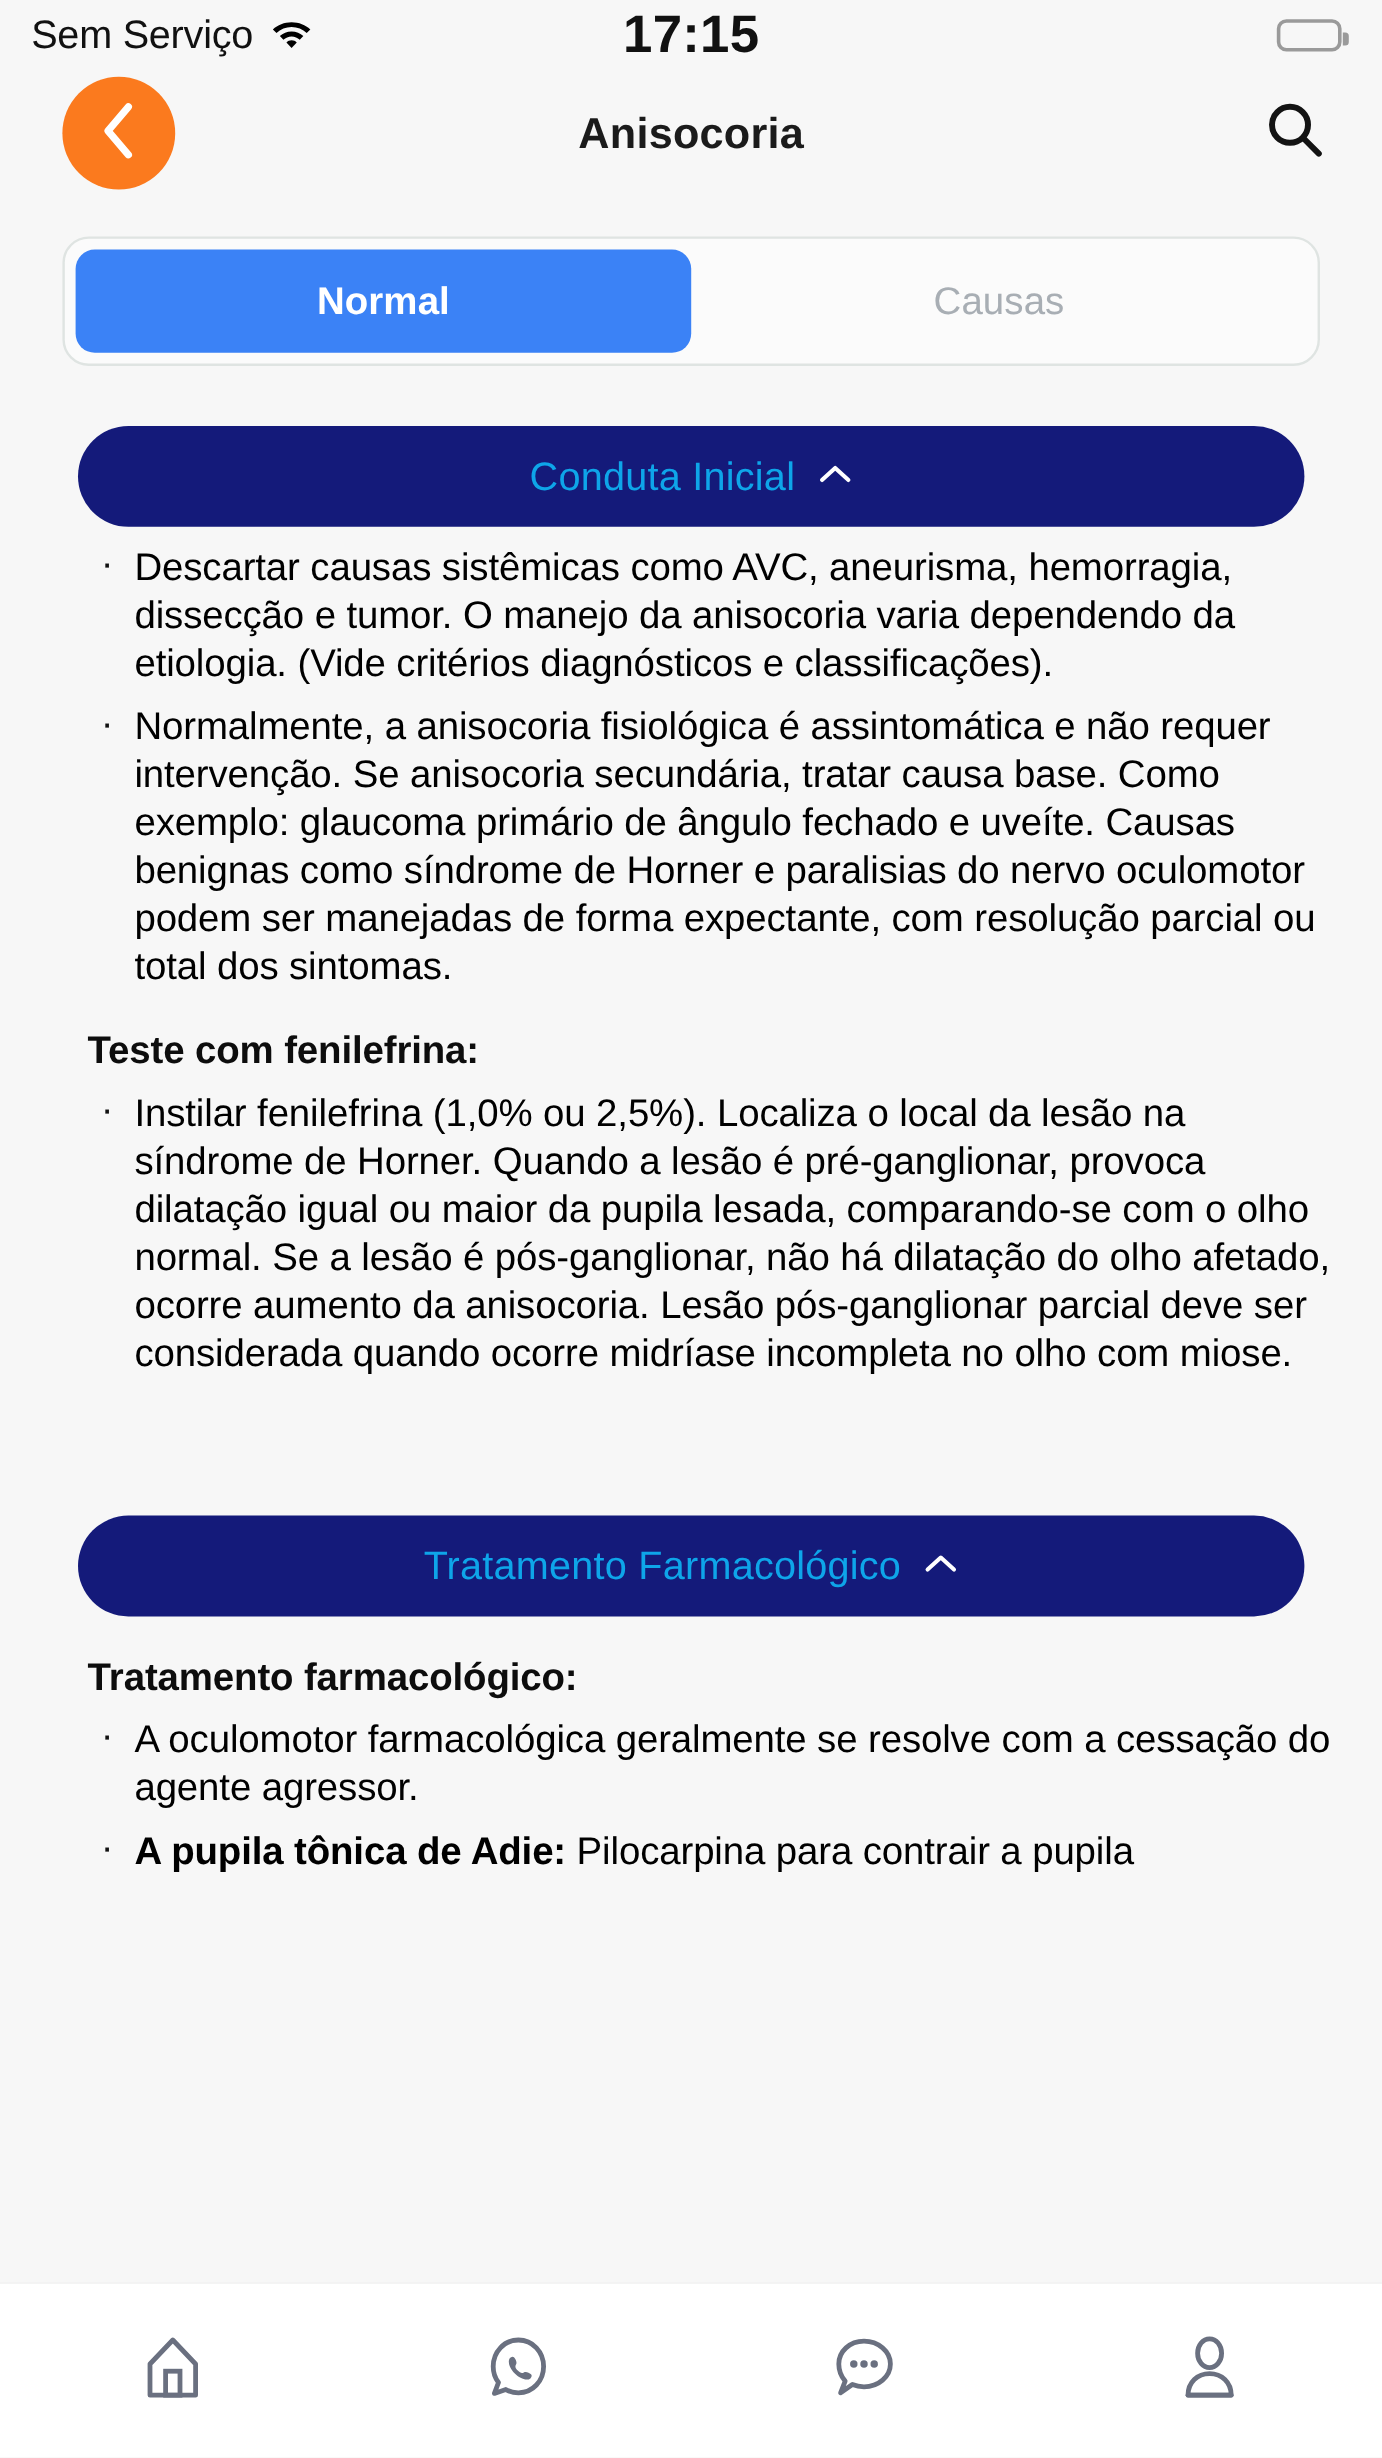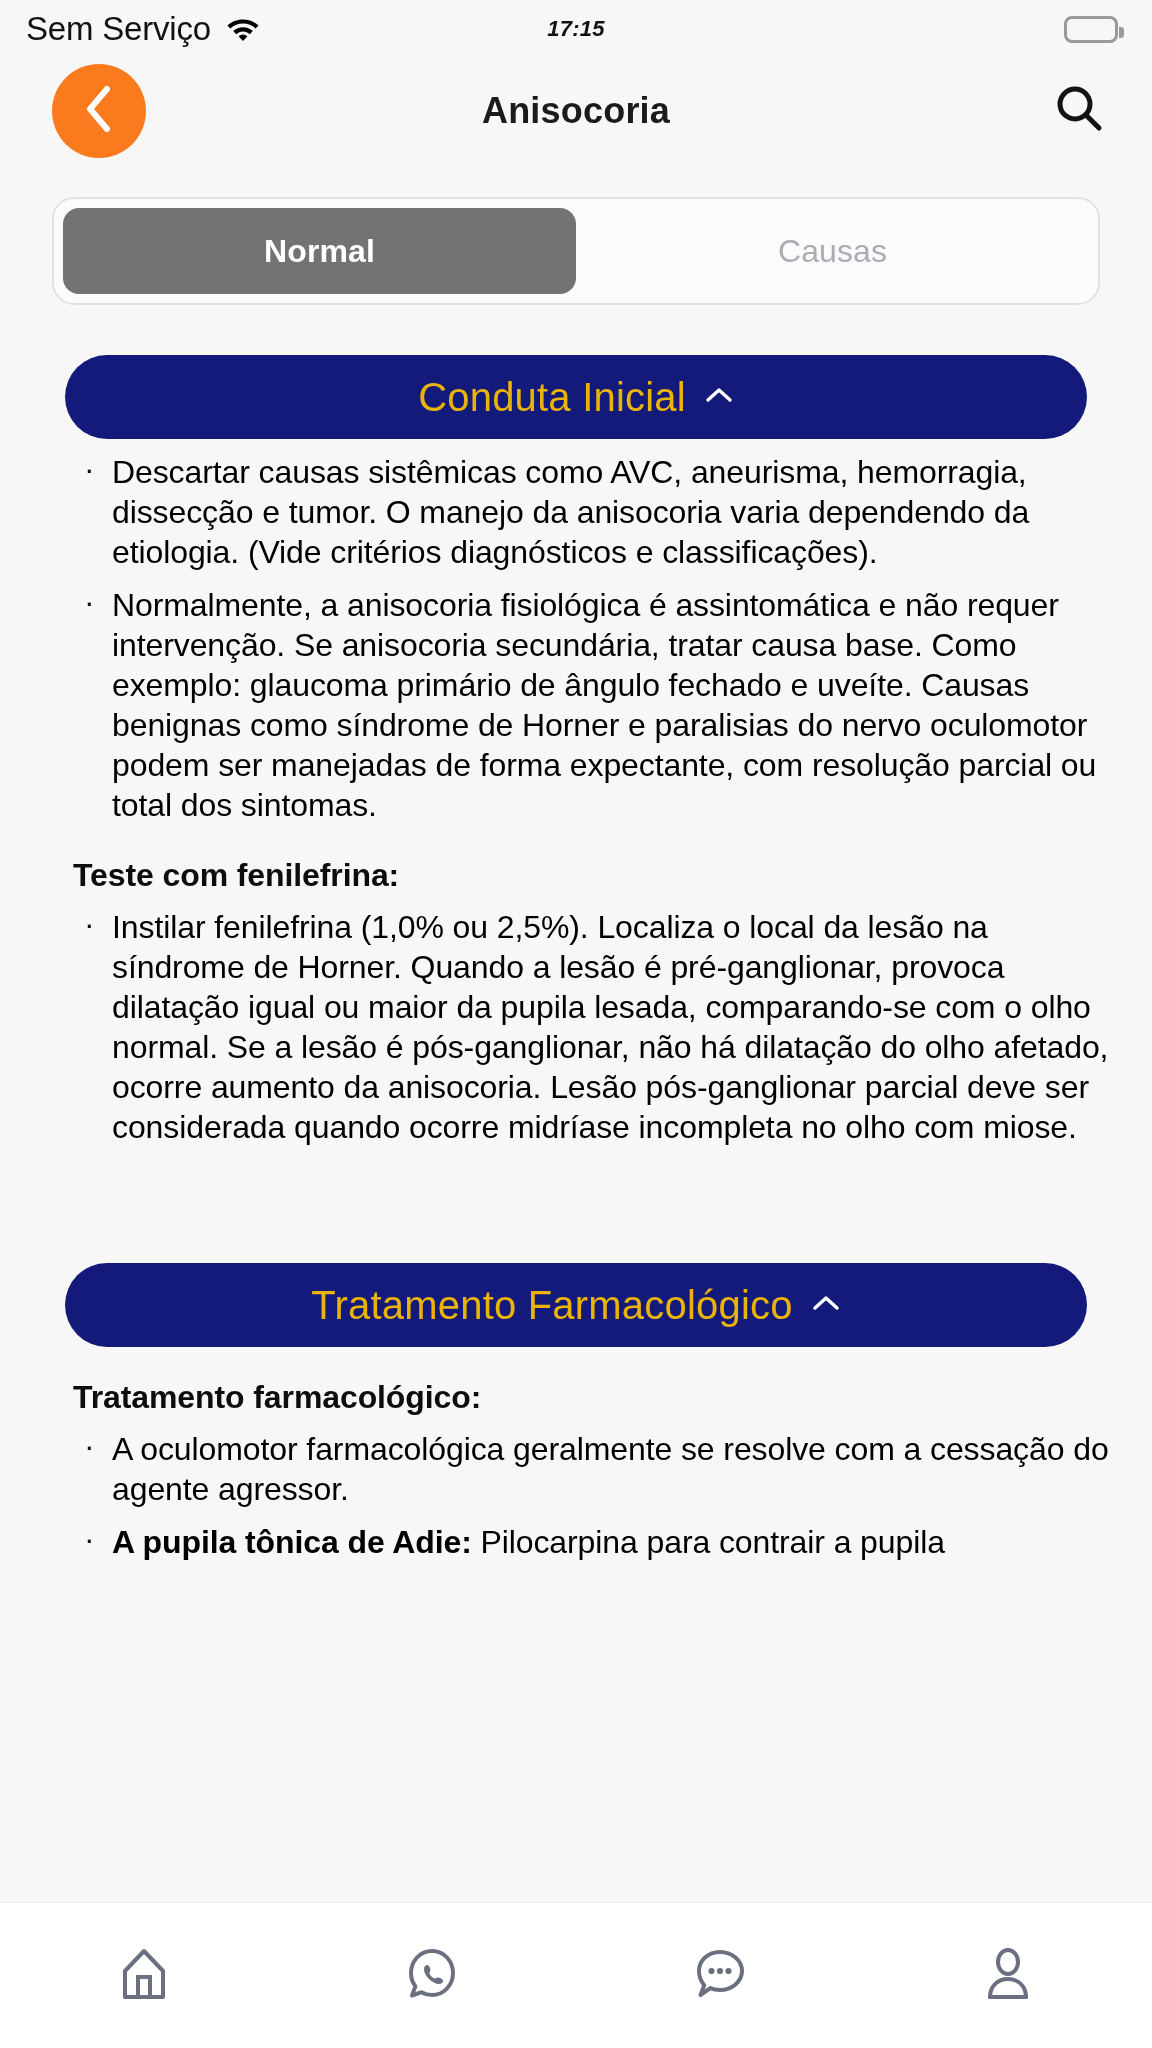--- a/index.html
+++ b/index.html
@@ -37,26 +37,25 @@
     font-size: 33px;
     font-weight: 400;
     color: #111;
     letter-spacing: -0.2px;
   }
   .wifi-icon { display: block; }
   .status-time {
     position: absolute;
     left: 0; right: 0;
     text-align: center;
-    font-size: 22px;
+    font-size: 44px;
     font-weight: 700;
     color: #111;
     letter-spacing: 0.2px;
     pointer-events: none;
-    font-style: italic;
   }
   .status-right {
     margin-left: auto;
     display: flex;
     align-items: center;
   }
   .battery {
     position: relative;
     width: 54px;
     height: 27px;
@@ -139,21 +138,21 @@
     display: flex;
     align-items: center;
     justify-content: center;
     border-radius: 16px;
     font-size: 32px;
     font-weight: 700;
     cursor: pointer;
     letter-spacing: 0.1px;
   }
   .segment.active {
-    background: #737373;
+    background: #3b82f6;
     color: #ffffff;
   }
   .segment.inactive {
     color: #a8aeb4;
     font-weight: 400;
   }
 
   
   .content {
     flex: 1 1 auto;
@@ -167,22 +166,22 @@
     height: 84px;
     background: #141a7a;
     border-radius: 42px;
     display: flex;
     align-items: center;
     justify-content: center;
     gap: 18px;
     cursor: pointer;
   }
   .accordion-header .acc-label {
-    font-size: 40px;
-    color: #eab308;
+    font-size: 33px;
+    color: #0ea5e9;
     font-weight: 400;
     letter-spacing: 0.2px;
   }
   .chevron-up {
     display: block;
   }
 
   .section-body {
     padding: 0 40px 0 40px;
   }

